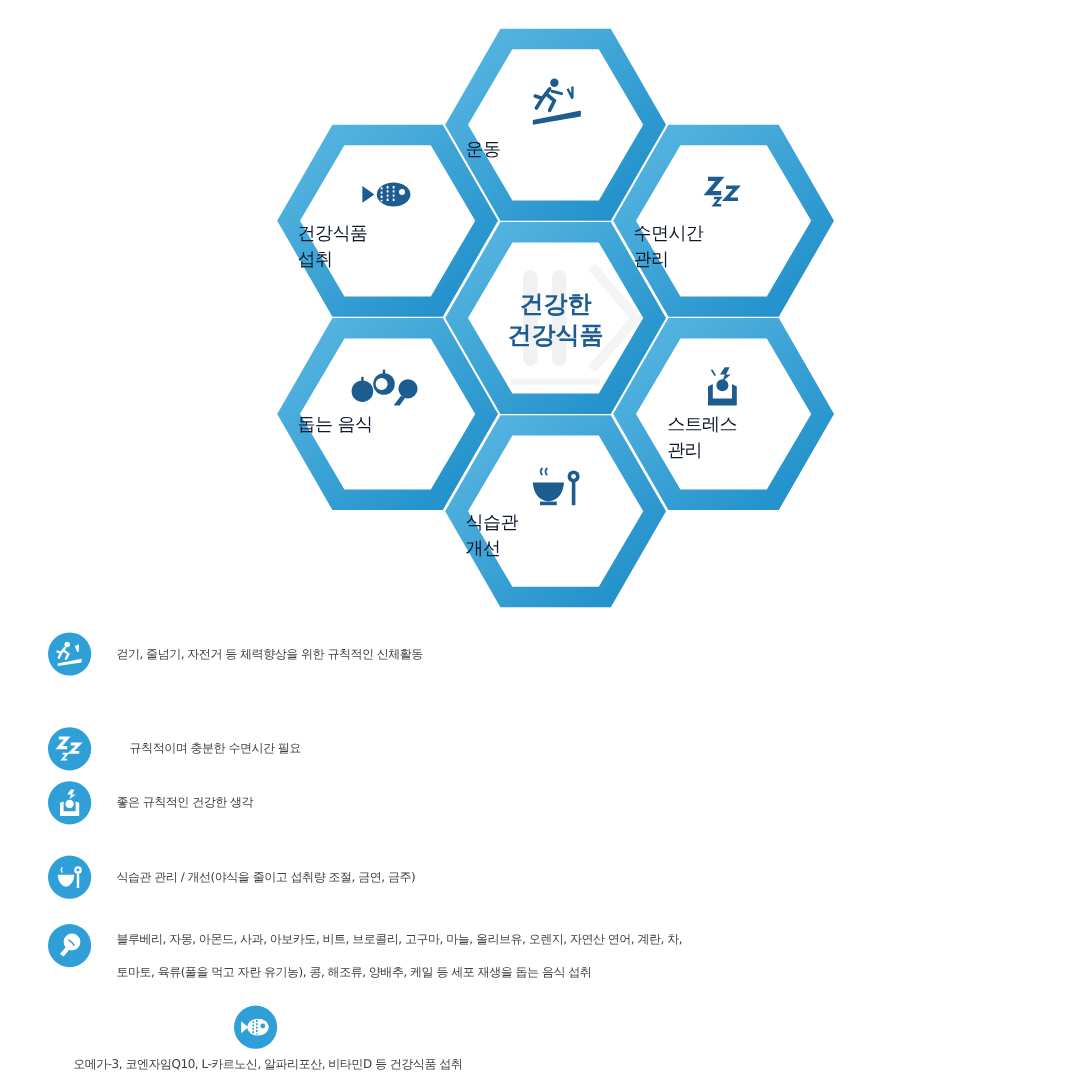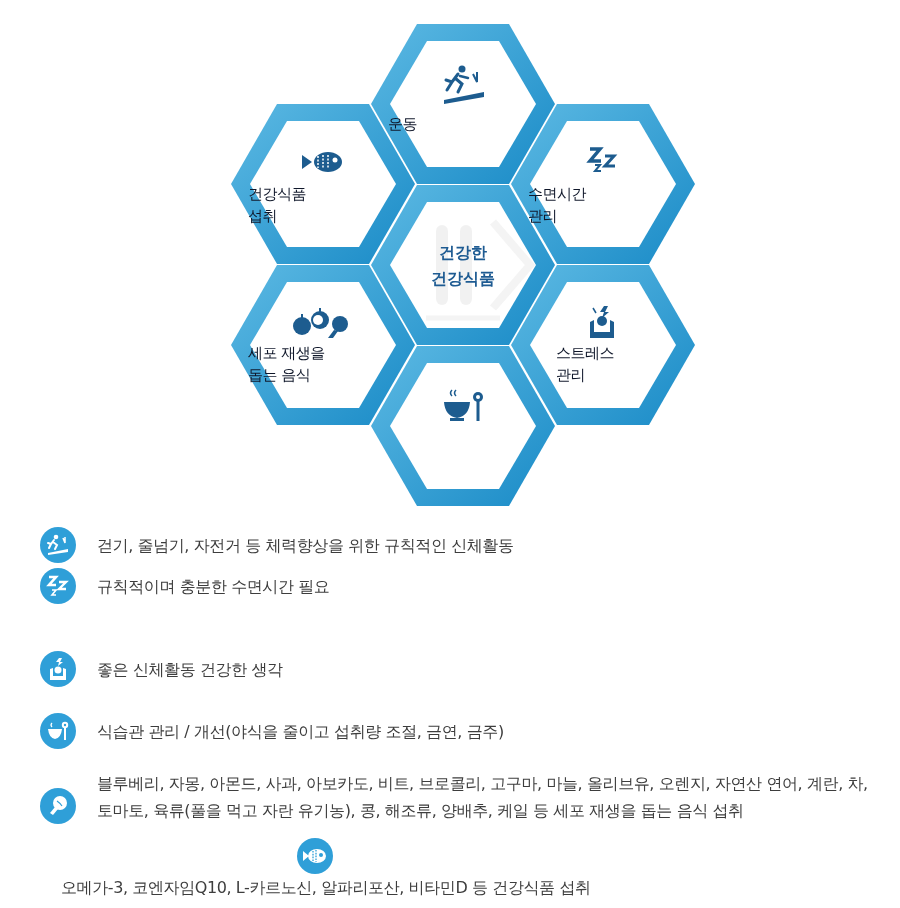--- a/index.html
+++ b/index.html
@@ -1,27 +1,27 @@
 <!DOCTYPE html>
 <html><head>
 <meta charset="utf-8">
 <style>
   html, body { margin:0; padding:0; background:#ffffff; }
   body { width:900px; height:908px; position:relative; overflow:hidden;
          font-family:"DejaVu Sans", "Liberation Sans", sans-serif; color:#3a3a3a; }
   #diagram { position:absolute; left:0; top:0; width:900px; height:520px; }
   .hex-label { position:absolute; width:150px; text-align:left; font-size:15px;
                line-height:22px; color:#0f172a; letter-spacing:-0.5px; }
-  .center-label { position:absolute; width:150px; text-align:center; font-size:16px;
+  .center-label { position:absolute; width:150px; text-align:center; font-size:20px;
                   font-weight:bold; line-height:26px; color:#1e5b92; }
   .legend { position:absolute; left:0; top:0; width:900px; }
   .legend-item { position:absolute; left:40px; display:flex; align-items:center; }
   .legend-circle { width:36px; height:36px; border-radius:50%; background:#2f9fd8;
                    flex:0 0 36px; display:flex; align-items:center; justify-content:center; }
-  .legend-text { margin-left:21px; font-size:16px; color:#3d3d3d; line-height:27px;
+  .legend-text { margin-left:21px; font-size:10px; color:#3d3d3d; line-height:27px;
                  letter-spacing:-0.4px; white-space:nowrap; }
 </style>
 </head>
 <body>
 
 <div id="diagram">
   <svg width="900" height="520" viewBox="0 0 900 520">
     <defs>
       <linearGradient id="bevel" x1="0" y1="0" x2="1" y2="1">
         <stop offset="0" stop-color="#5cb9e3"></stop>
@@ -117,22 +117,25 @@
     <div>운동</div>
   </div>
   <div class="hex-label" style="left:528px; top:183px;">
     <div>수면시간</div>
     <div>관리</div>
   </div>
   <div class="hex-label" style="left:556px; top:342px;">
     <div>스트레스</div>
     <div>관리</div>
   </div>
+  <div class="hex-label" style="left:388px; top:424px;">
+    <div>식습관</div>
+    <div>개선</div>
+  </div>
   <div class="hex-label" style="left:248px; top:342px;">
-    <div>세포 재생을</div>
     <div>돕는 음식</div>
   </div>
   <div class="hex-label" style="left:248px; top:183px;">
     <div>건강식품</div>
     <div>섭취</div>
   </div>
   <div class="center-label" style="left:388px; top:240px;">
     <div>건강한</div>
     <div>건강식품</div>
   </div>
@@ -145,56 +148,56 @@
       <svg width="24" height="22" viewBox="0 0 24 22">
         <circle cx="10" cy="3" r="2.3" fill="#fff"></circle>
         <path d="M8,6 L5,10 L2,9 M7,8 L11,11 L9,15 M5,10 L3,14" fill="none" stroke="#fff" stroke-width="2" stroke-linecap="round"></path>
         <path d="M17,4 L19,9 L19,3" fill="none" stroke="#fff" stroke-width="1.5"></path>
         <polygon points="2,19 22,15 22,18 2,21" fill="#fff"></polygon>
       </svg>
     </div>
     <span class="legend-text">걷기, 줄넘기, 자전거 등 체력향상을 위한 규칙적인 신체활동</span>
   </div>
 
-  <div class="legend-item" style="top:568px;">
+  <div class="legend-item" style="top:606px;gap:11px;">
     <div class="legend-circle">
       <svg width="24" height="24" viewBox="0 0 24 24" fill="none" stroke="#fff">
         <path d="M3,3 L10,3 L3,11 L10,11" stroke-width="2.6"></path>
         <path d="M13,8 L20,8 L13,15 L20,15" stroke-width="2.4"></path>
         <path d="M6,16 L10,16 L6,21 L10,21" stroke-width="1.6"></path>
       </svg>
     </div>
     <span class="legend-text">규칙적이며 충분한 수면시간 필요</span>
   </div>
 
   <div class="legend-item" style="top:651px;">
     <div class="legend-circle">
       <svg width="24" height="24" viewBox="0 0 24 24" fill="#fff">
         <circle cx="12" cy="13" r="3.5"></circle>
         <path d="M4,23 L4,12 L7,11 L7,19 L17,19 L17,11 L20,12 L20,23 Z"></path>
         <path d="M13,1 L16,1 L14,5 L17,5 L12,9 L13,5 L10,5 Z"></path>
       </svg>
     </div>
-    <span class="legend-text">좋은 신체활동 건강한 생각</span>
+    <span class="legend-text">좋은 규칙적인 건강한 생각</span>
   </div>
 
   <div class="legend-item" style="top:713px;">
     <div class="legend-circle">
       <svg width="24" height="24" viewBox="0 0 24 24" fill="#fff">
         <path d="M2,10 L16,10 Q15,19 9,20 Q3,19 2,10 Z"></path>
         <path d="M6,8 q-2,-2 0,-4" fill="none" stroke="#fff" stroke-width="1.2"></path>
         <circle cx="19" cy="6" r="3.2"></circle>
         <circle cx="19" cy="6" r="1.2" fill="#2f9fd8"></circle>
         <rect x="18" y="9" width="2" height="12"></rect>
       </svg>
     </div>
     <span class="legend-text">식습관 관리 / 개선(야식을 줄이고 섭취량 조절, 금연, 금주)</span>
   </div>
 
-  <div class="legend-item" style="top:770px; align-items:flex-end;">
+  <div class="legend-item" style="top:770px; align-items:flex-start;">
     <div class="legend-circle">
       <svg width="24" height="24" viewBox="0 0 24 24" fill="#fff">
         <circle cx="14" cy="9" r="7"></circle>
         <path d="M9,13 L4,19 L7,21 L12,15 Z"></path>
         <path d="M11,7 Q14,9 16,12" fill="none" stroke="#2f9fd8" stroke-width="1.2"></path>
       </svg>
     </div>
     <div class="legend-text">
       <div>블루베리, 자몽, 아몬드, 사과, 아보카도, 비트, 브로콜리, 고구마, 마늘, 올리브유, 오렌지, 자연산 연어, 계란, 차,</div>
       <div>토마토, 육류(풀을 먹고 자란 유기농), 콩, 해조류, 양배추, 케일 등 세포 재생을 돕는 음식 섭취</div>

